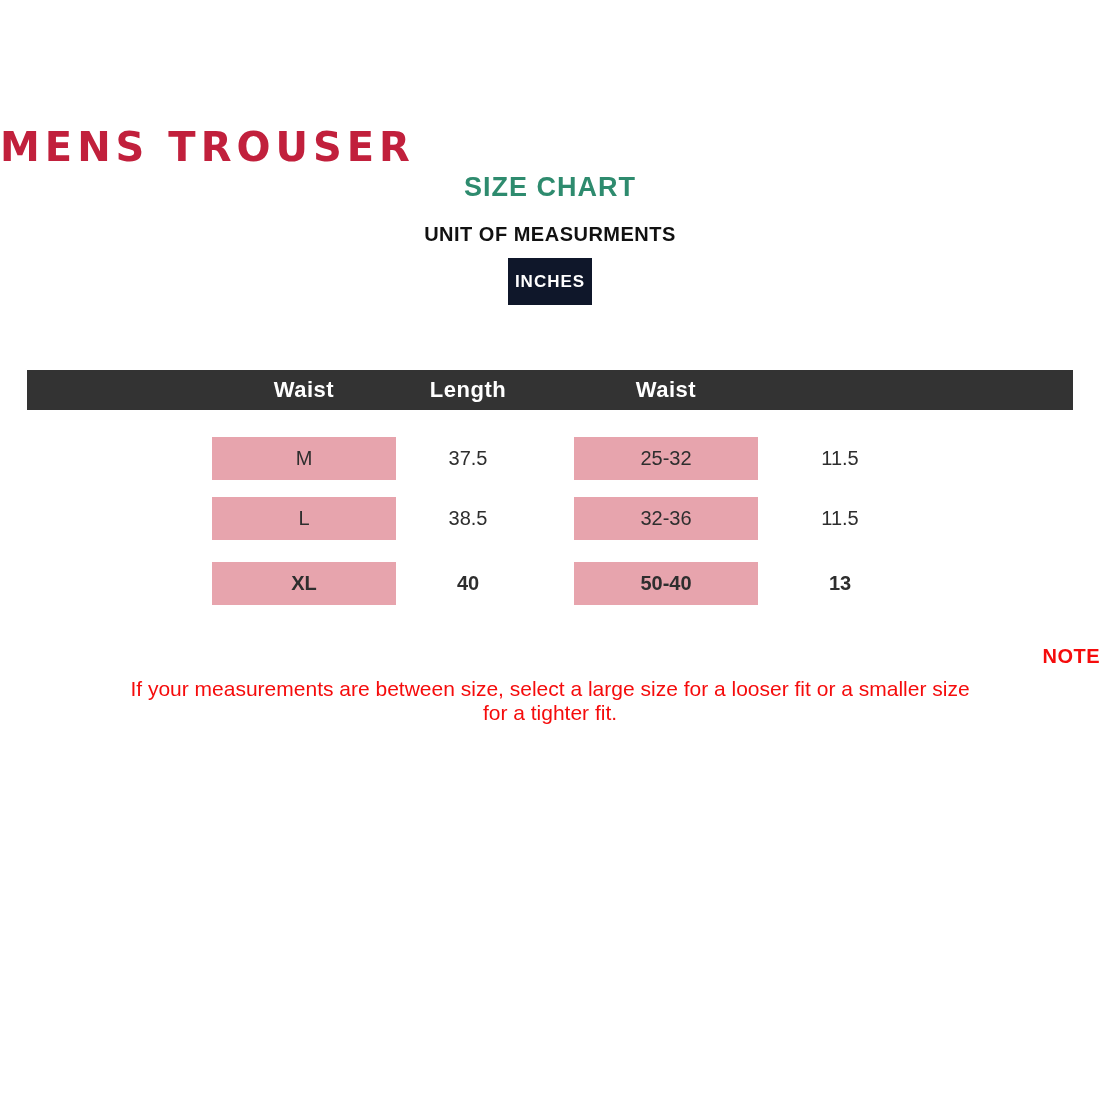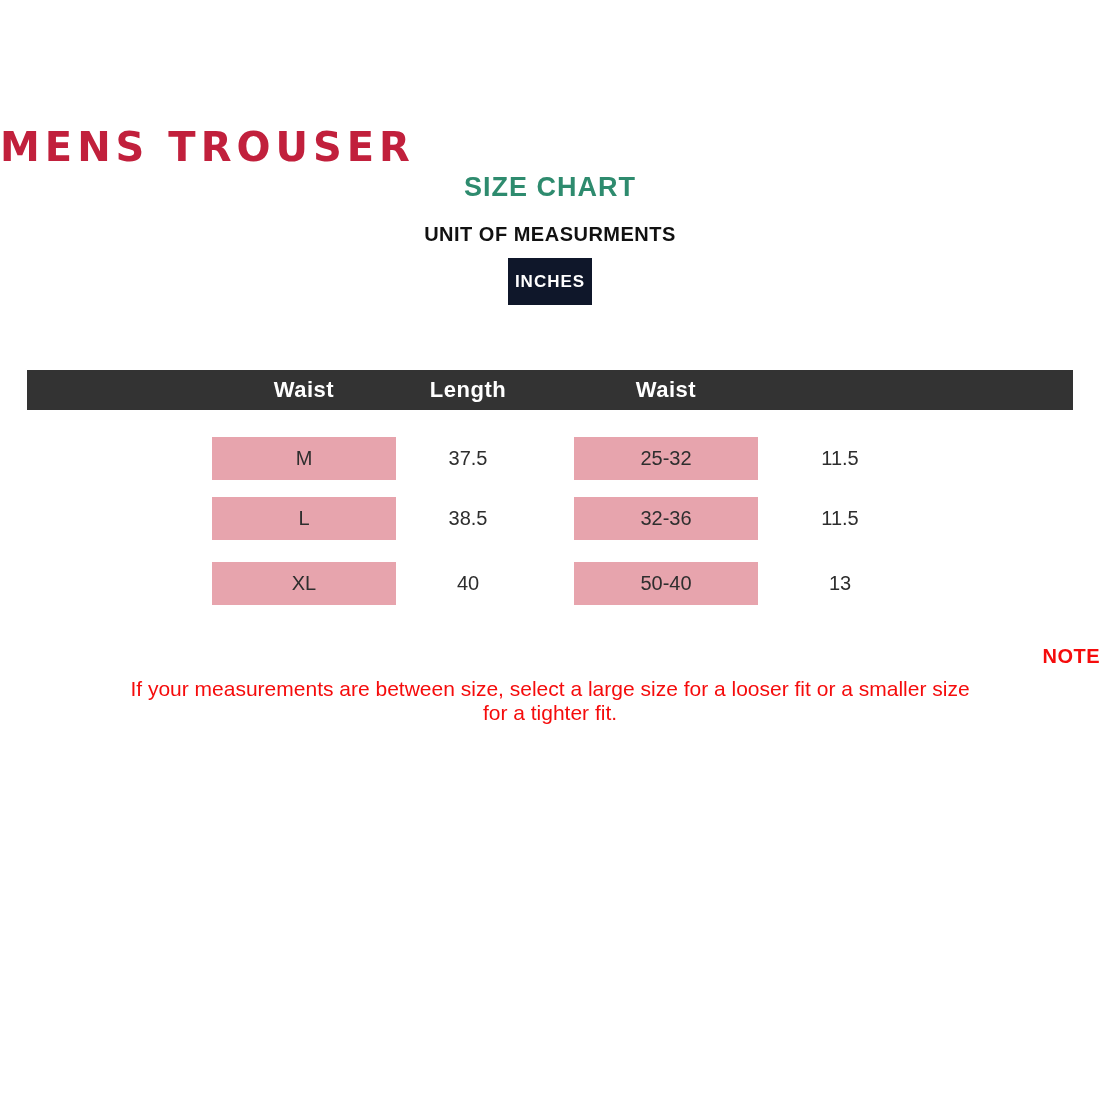--- a/index.html
+++ b/index.html
@@ -98,21 +98,21 @@
     color: #2e2e2e;
   }
   .cell.pink { background: #e7a4ad; width: 184px; }
   .cell.plain { width: 160px; }
   .x-size   { left: 212px; }
   .x-length { left: 388px; }
   .x-waist  { left: 574px; }
   .x-thigh  { left: 760px; }
   .row-0 { top: 437px; }
   .row-1 { top: 497px; }
-  .row-2 { top: 562px; }
+  .row-2 { top: 562px; font-weight: bold; }
 
   .note-heading {
     position: absolute;
     top: 645px;
     left: 0;
     width: 100%;
     text-align: right;
     font-weight: bold;
     font-size: 20px;
     letter-spacing: 0.5px;

